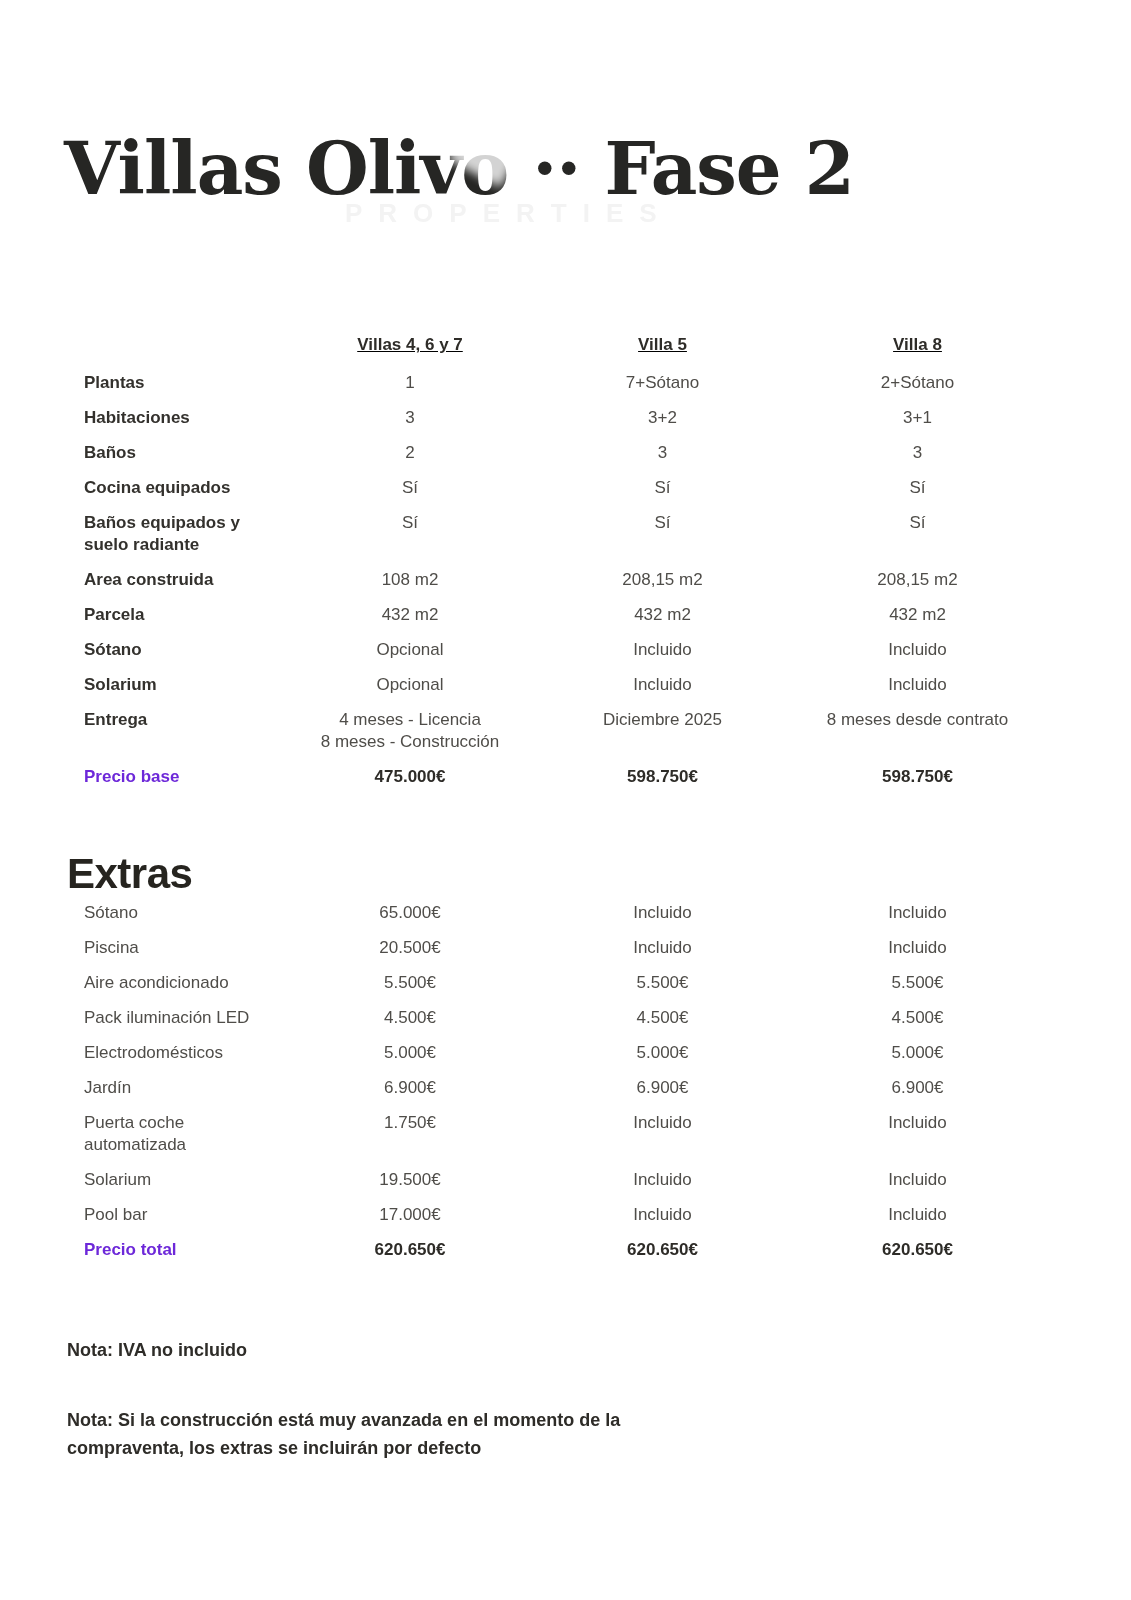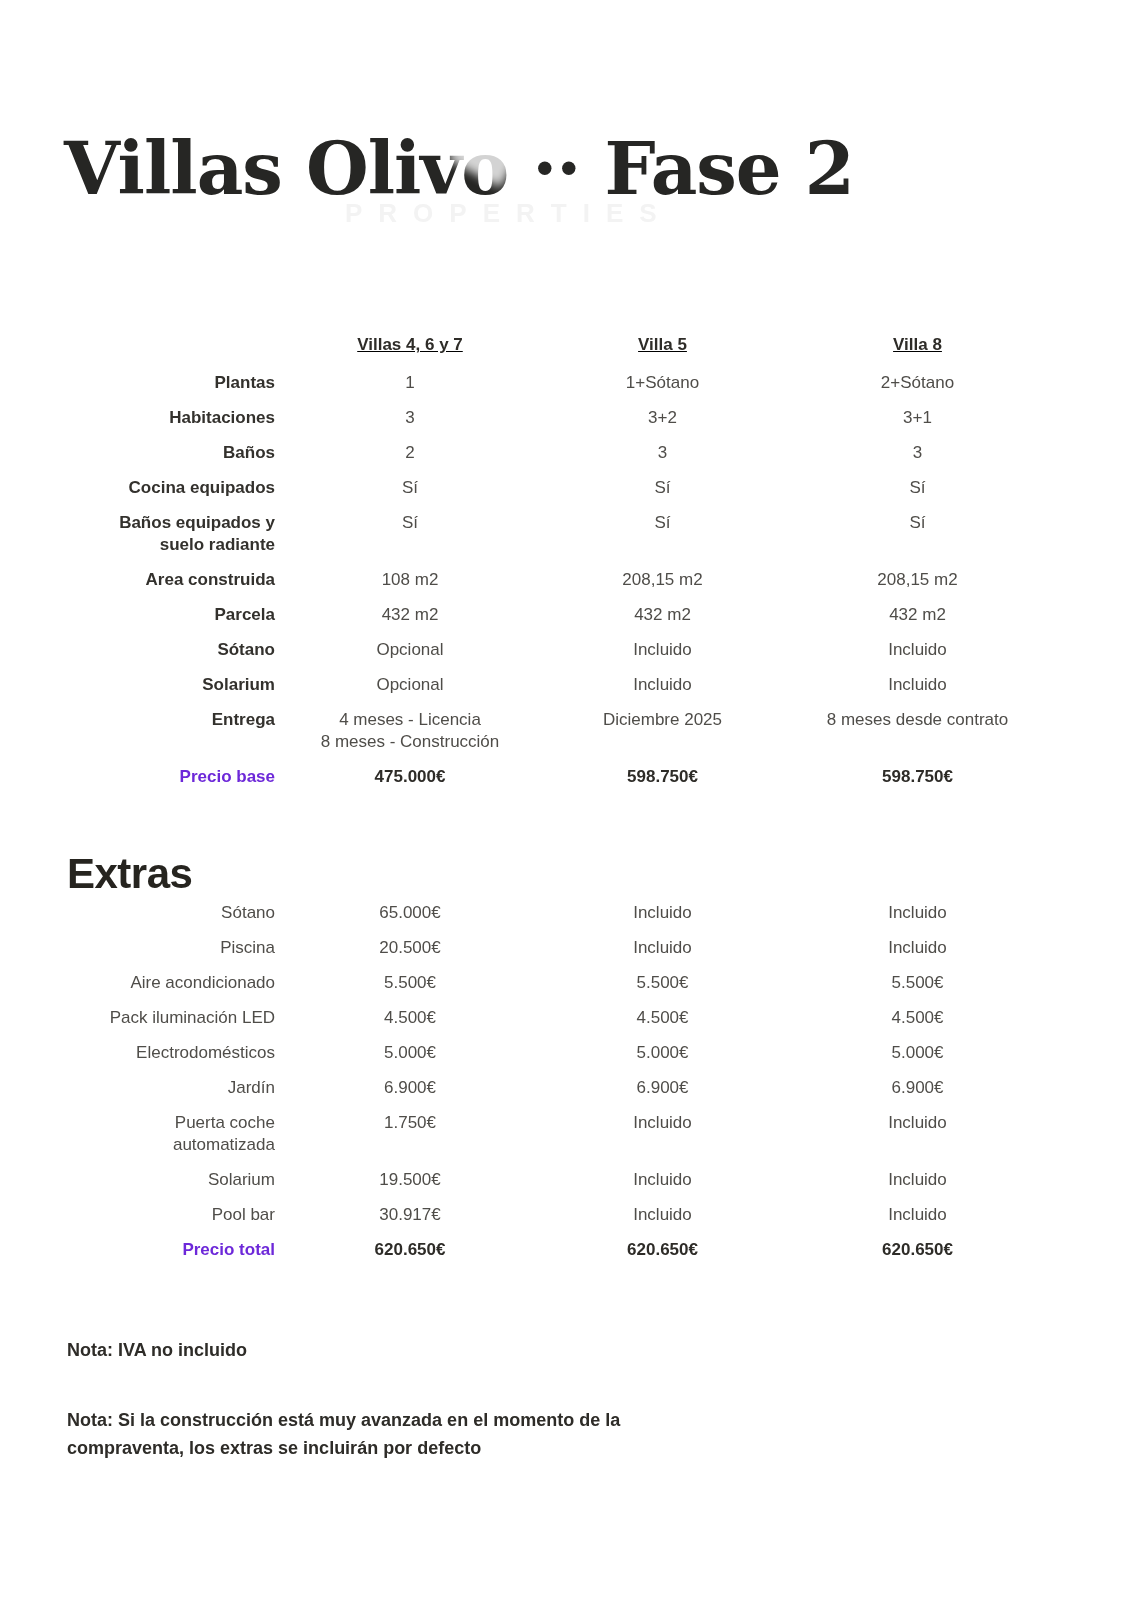--- a/index.html
+++ b/index.html
@@ -75,24 +75,25 @@
     display: grid;
     grid-template-columns: 209px 250px 255px 255px;
     align-items: start;
     padding-bottom: 13px;
     line-height: 22px;
   }
   .t-head .t-val { font-weight: 700; color: #2e2c28; }
   .t-head { padding-bottom: 16px; text-decoration: underline; }
 
   .t-label {
-    text-align: right;
+    text-align: left;
     color: #33312d;
     font-weight: 700;
     padding-right: 10px;
+    margin-left: 8px;
   }
   .extras-table .t-label {
     font-weight: 400;
     color: #4f4d49;
   }
   .t-val {
     text-align: center;
     color: #4f4d49;
     font-weight: 400;
   }
@@ -129,21 +130,21 @@
     <div class="t-row t-head">
       <div class="t-label"></div>
       <div class="t-val">Villas 4, 6 y 7</div>
       <div class="t-val">Villa 5</div>
       <div class="t-val">Villa 8</div>
     </div>
 
   <div class="t-row">
     <div class="t-label">Plantas</div>
     <div class="t-val">1</div>
-    <div class="t-val">1+Sótano</div>
+    <div class="t-val">7+Sótano</div>
     <div class="t-val">2+Sótano</div>
   </div>
       <div class="t-row">
     <div class="t-label">Habitaciones</div>
     <div class="t-val">3</div>
     <div class="t-val">3+2</div>
     <div class="t-val">3+1</div>
   </div>
       <div class="t-row">
     <div class="t-label">Baños</div>
@@ -251,21 +252,21 @@
     <div class="t-val">Incluido</div>
   </div>
       <div class="t-row">
     <div class="t-label">Solarium</div>
     <div class="t-val">19.500€</div>
     <div class="t-val">Incluido</div>
     <div class="t-val">Incluido</div>
   </div>
       <div class="t-row">
     <div class="t-label">Pool bar</div>
-    <div class="t-val">30.917€</div>
+    <div class="t-val">17.000€</div>
     <div class="t-val">Incluido</div>
     <div class="t-val">Incluido</div>
   </div>
       <div class="t-row bold">
     <div class="t-label">Precio total</div>
     <div class="t-val">620.650€</div>
     <div class="t-val">620.650€</div>
     <div class="t-val">620.650€</div>
   </div>
     </div>

